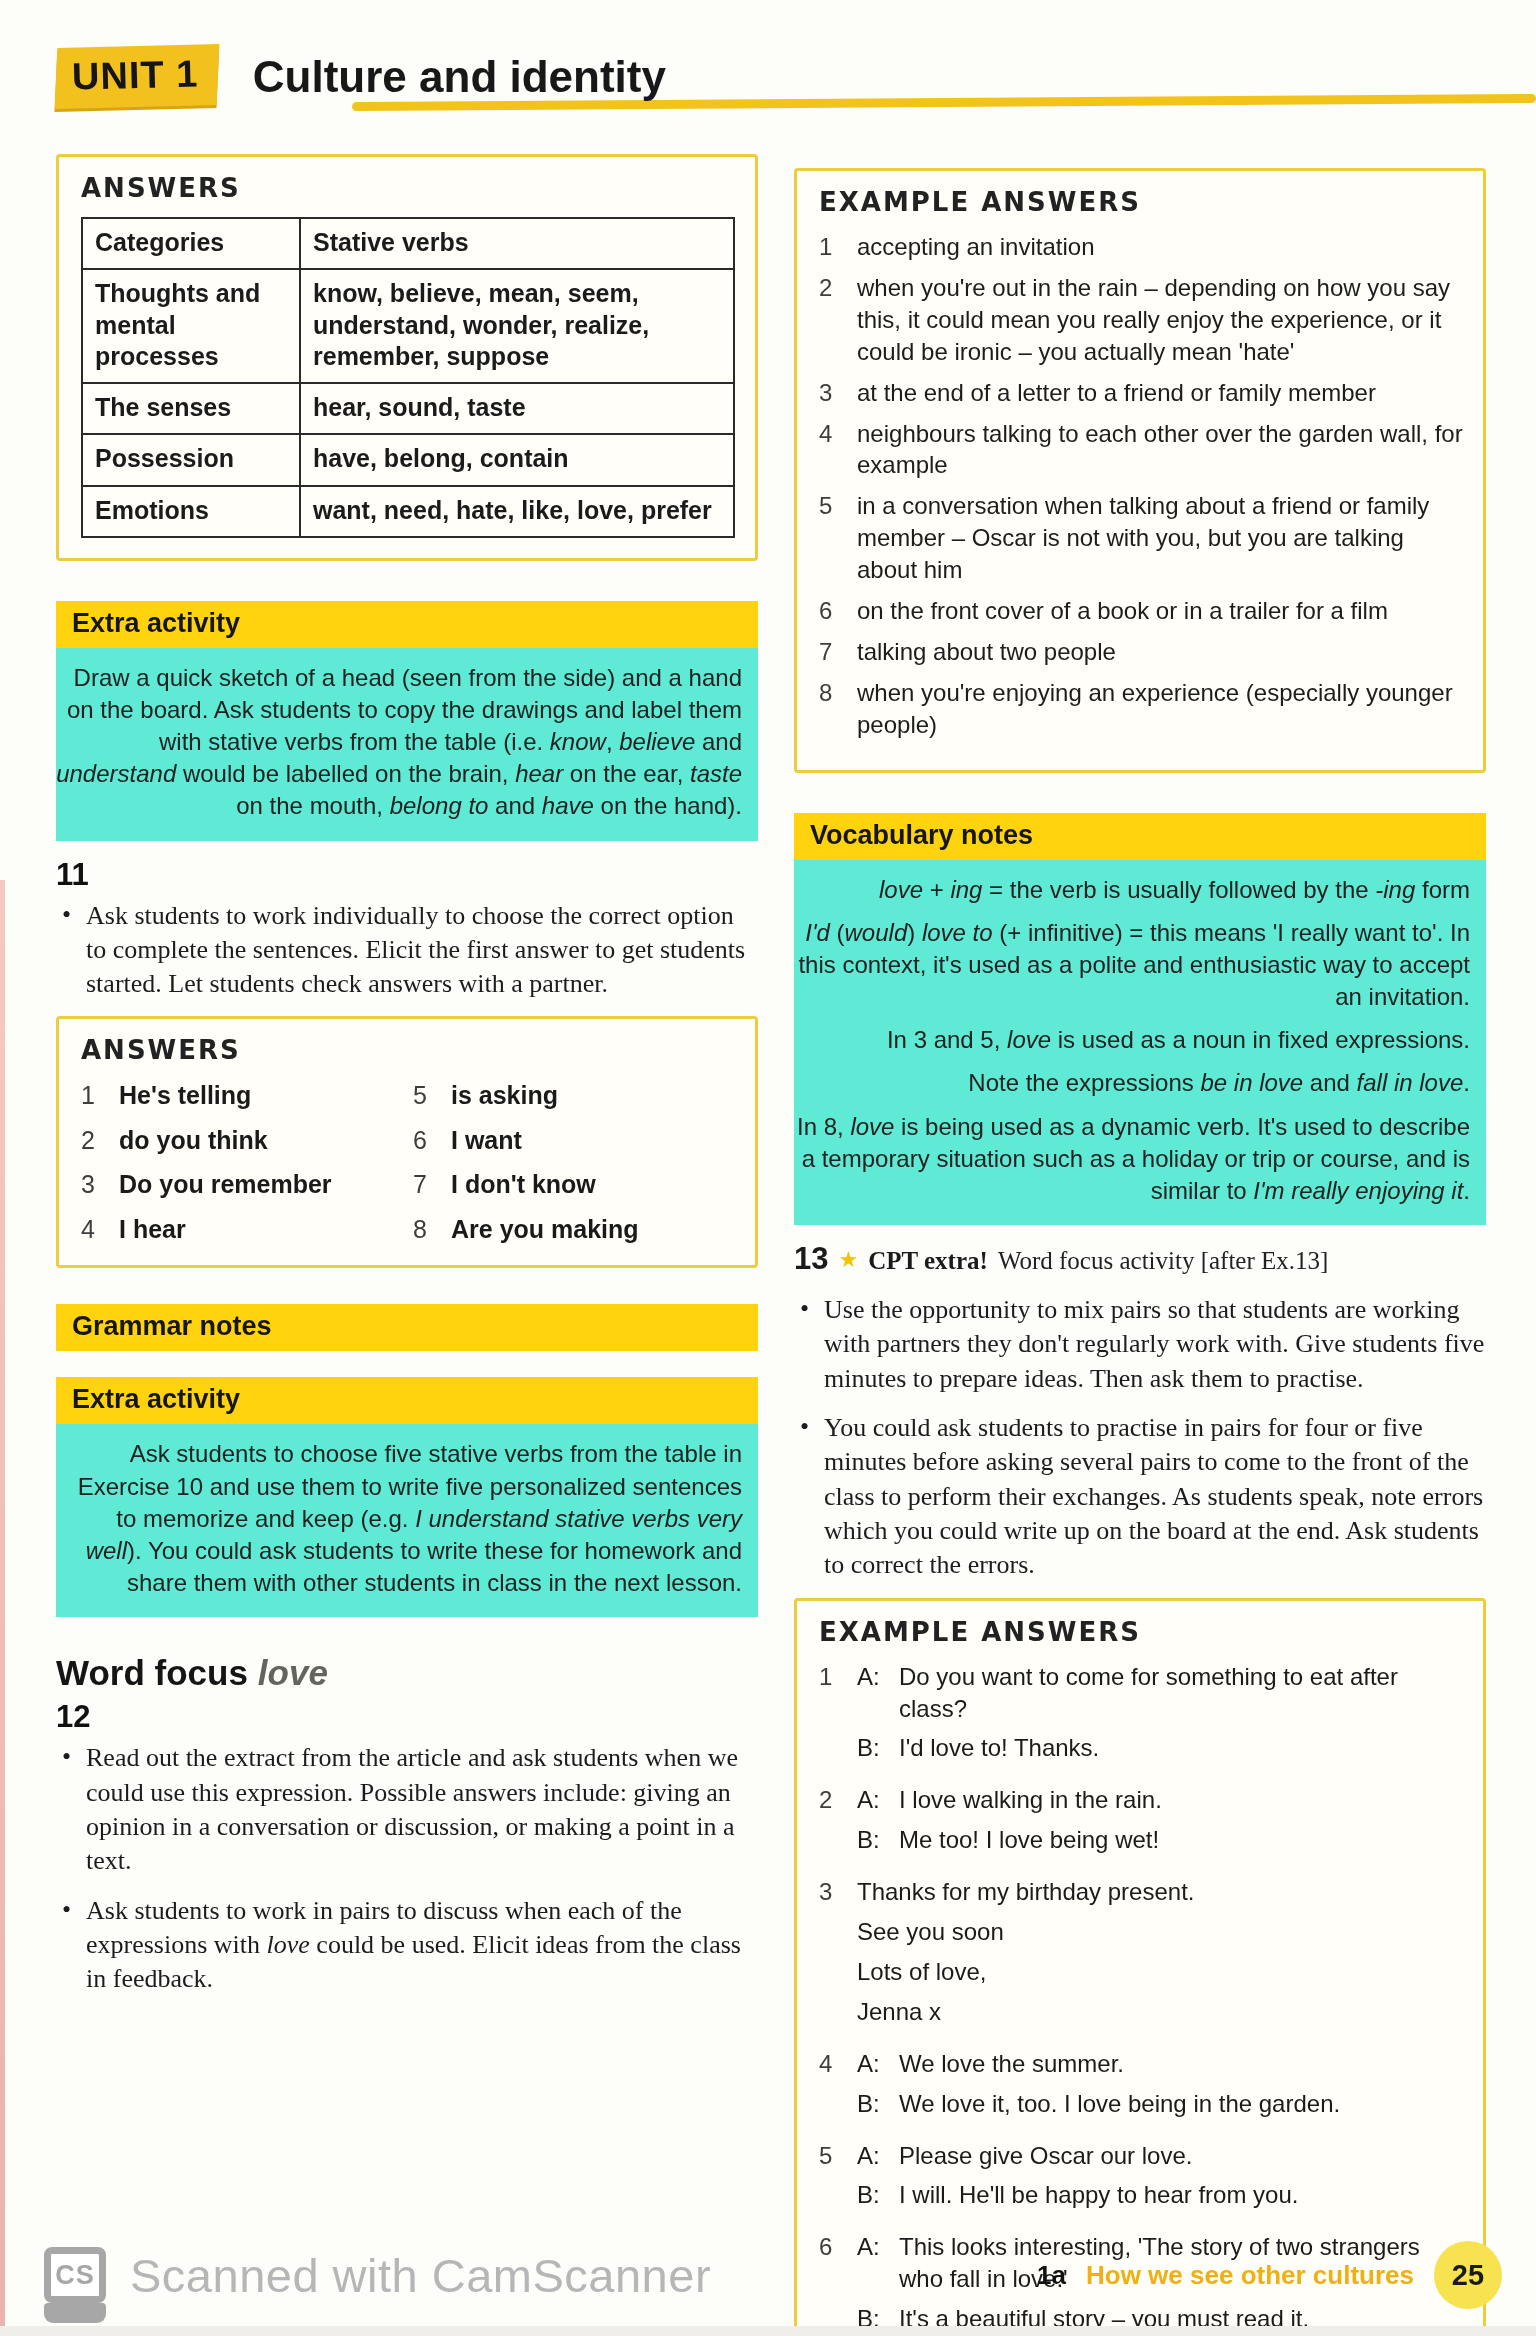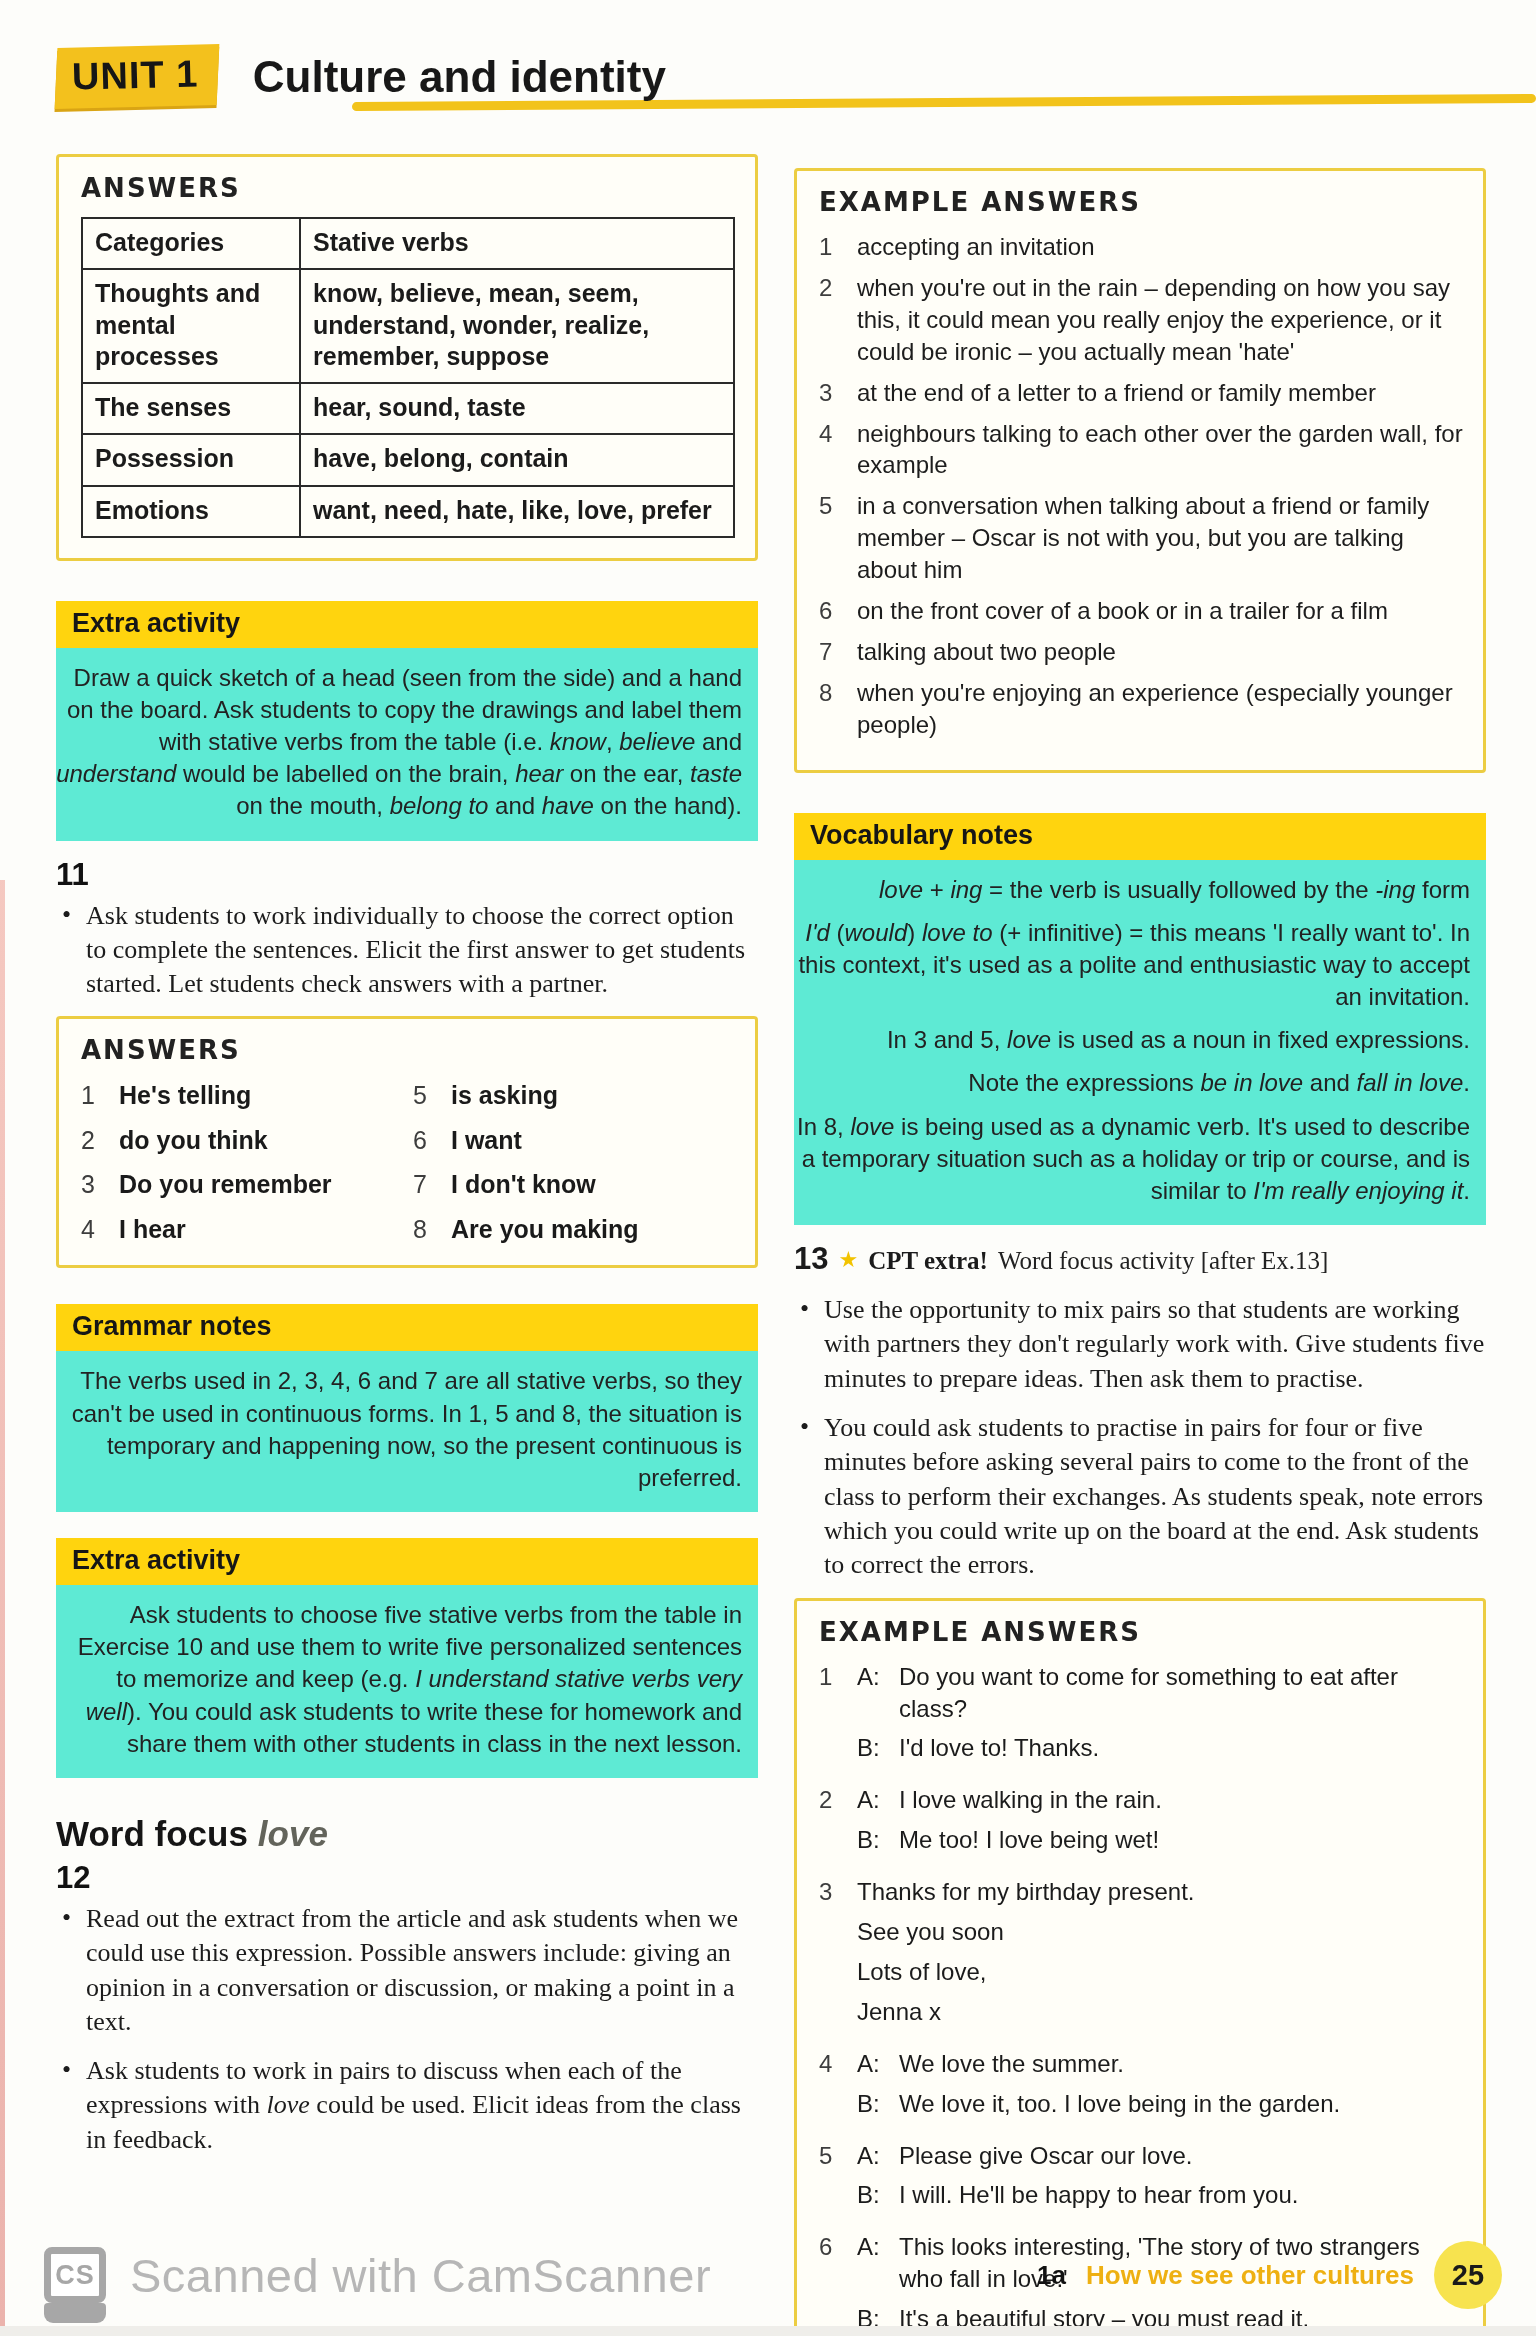--- a/index.html
+++ b/index.html
@@ -192,23 +192,20 @@
             </div>
           <div class="ans-item">
               <span class="n">8</span>
               <span class="t">Are you making</span>
             </div>
         </div>
       </section>
 
       <section class="activity-box mt-36">
         <div class="activity-head">Grammar notes</div>
-        <div class="activity-body">
-          <p>The verbs used in 2, 3, 4, 6 and 7 are all stative verbs, so they can't be used in continuous forms. In 1, 5 and 8, the situation is temporary and happening now, so the present continuous is preferred.</p>
-        </div>
       </section>
 
       <section class="activity-box mt-26">
         <div class="activity-head">Extra activity</div>
         <div class="activity-body">
           <p>Ask students to choose five stative verbs from the table in Exercise 10 and use them to write five personalized sentences to memorize and keep (e.g. <i>I understand stative verbs very well</i>). You could ask students to write these for homework and share them with other students in class in the next lesson.</p>
         </div>
       </section>
 
       <h2 class="word-focus"><span>Word focus</span><i>love</i></h2>

